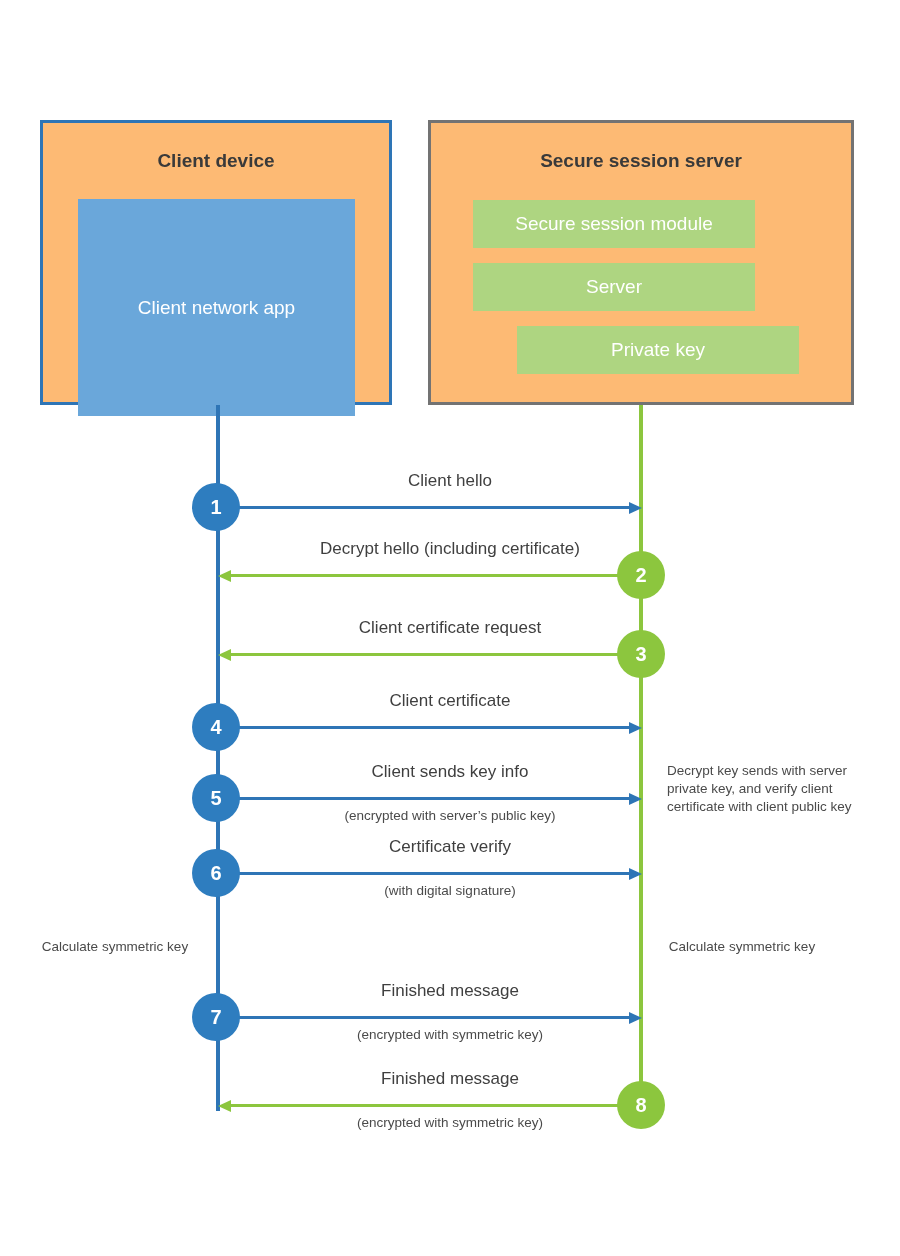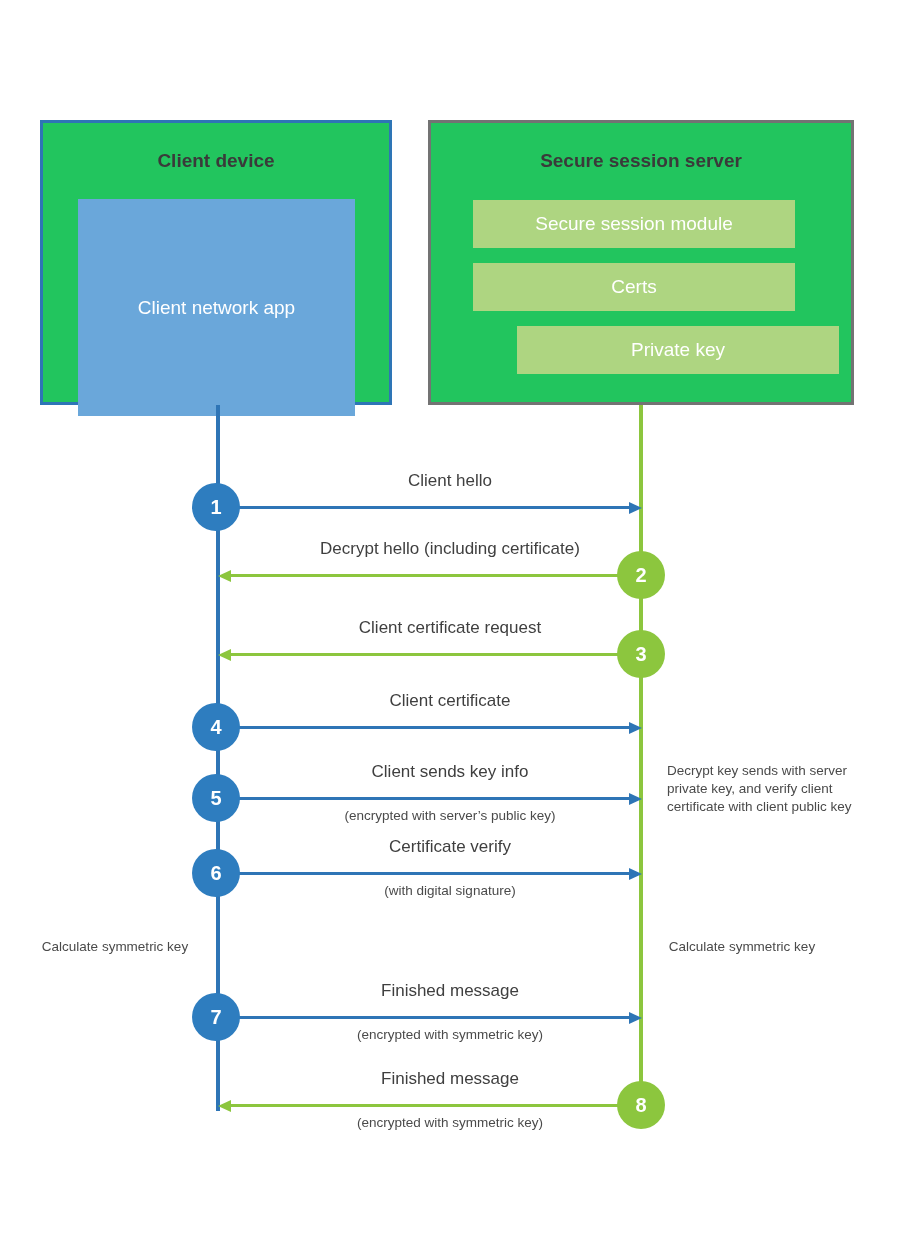--- a/index.html
+++ b/index.html
@@ -27,21 +27,21 @@
     font-size: 26px;
     font-weight: 400;
     color: #8a8a8a;
     letter-spacing: 0.1px;
     white-space: nowrap;
   }
 
   
   .actor-box {
     position: absolute;
-    background: #22c55e;
+    background: #fdba74;
     box-sizing: border-box;
   }
   #client-box {
     left: 40px;
     top: 120px;
     width: 352px;
     height: 285px;
     border: 3px solid #2E75B6;
   }
   #server-box {
@@ -78,21 +78,21 @@
     align-items: center;
     justify-content: center;
     box-sizing: border-box;
     padding: 0 10px;
   }
 
   
   .server-bar {
     position: absolute;
     left: 42px;
-    width: 322px;
+    width: 282px;
     height: 48px;
     background: #AED581;
     color: #ffffff;
     font-size: 19px;
     display: flex;
     align-items: center;
     justify-content: center;
     box-sizing: border-box;
   }
   #server-bar-0 { top: 77px; }
@@ -210,21 +210,21 @@
 
 
   <div id="client-box" class="actor-box">
     <div class="actor-title">Client device</div>
     <div id="client-app">Client network app</div>
   </div>
 
   <div id="server-box" class="actor-box">
     <div class="actor-title">Secure session server</div>
     <div id="server-bar-0" class="server-bar">Secure session module</div>
-    <div id="server-bar-1" class="server-bar">Certs</div>
+    <div id="server-bar-1" class="server-bar">Server</div>
     <div id="server-bar-2" class="server-bar">Private key</div>
   </div>
 
   <div id="client-lifeline" class="lifeline"></div>
   <div id="server-lifeline" class="lifeline"></div>
 
   <div class="msg" style="top:507px">
     <div class="msg-label" style="top:-36px">Client hello</div>
     <div class="msg-line blue" style="left:218px; width:411px; top:-1px"></div>
     <div class="arrow-head right-blue" style="left:629px"></div>

